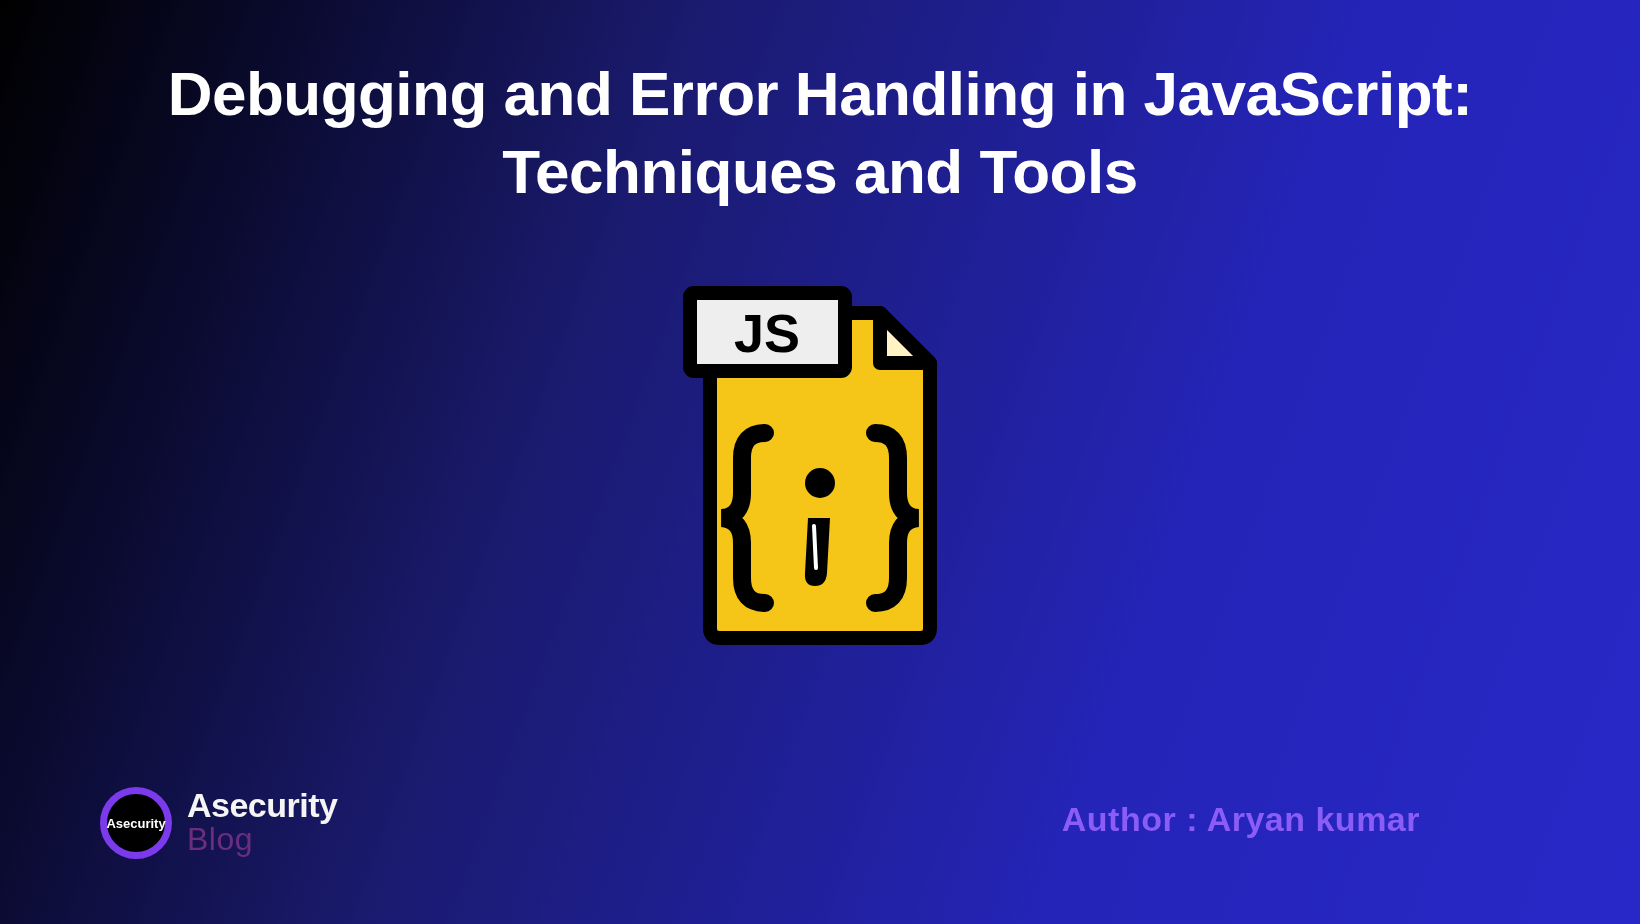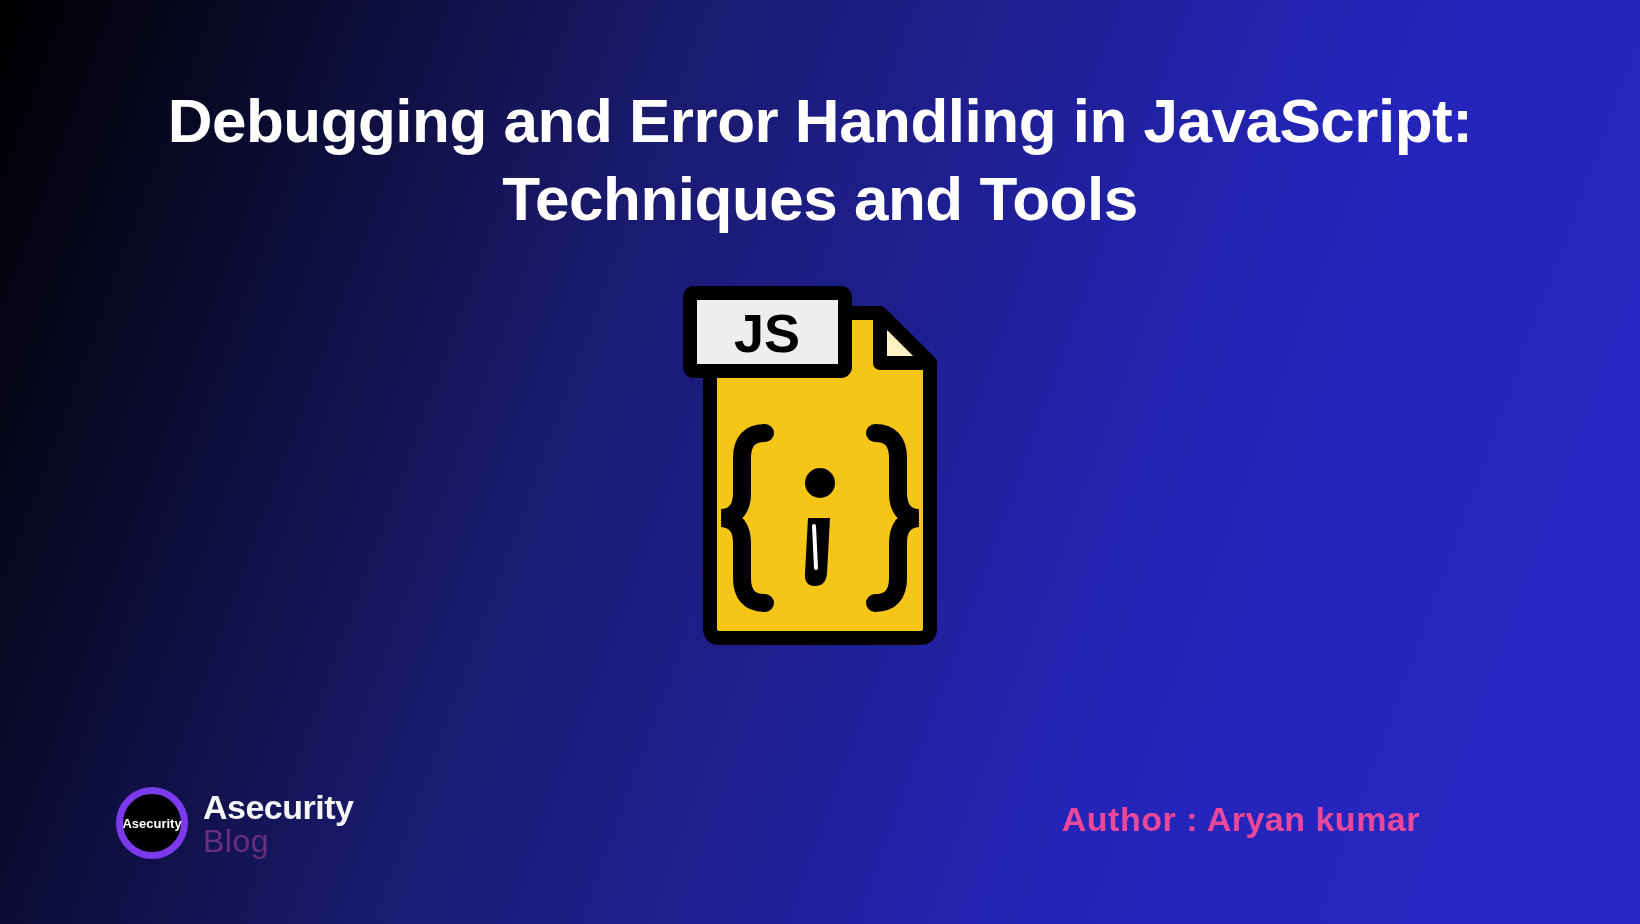--- a/index.html
+++ b/index.html
@@ -15,21 +15,21 @@
       font-family: Arial, Helvetica, sans-serif;
       position: relative;
       overflow: hidden;
     }
     
     .title {
       color: #ffffff;
       font-size: 62px;
       font-weight: 900;
       text-align: center;
-      padding-top: 82px;
+      padding-top: 55px;
       line-height: 1.25;
       letter-spacing: -0.5px;
     }
     
     .icon-container {
       position: absolute;
       left: 50%;
       transform: translateX(-50%);
       top: 268px;
     }
@@ -38,23 +38,22 @@
       width: 280px;
       height: 380px;
       position: relative;
     }
     
     .logo-section {
       position: absolute;
       bottom: 65px;
       left: 100px;
       display: flex;
-      align-items: flex-end;
+      align-items: center;
       gap: 15px;
-      margin-left: 16px;
     }
     
     .logo-circle {
       width: 72px;
       height: 72px;
       border-radius: 50%;
       background: #000000;
       border: 7px solid #7c3aed;
       display: flex;
       align-items: center;
@@ -82,21 +81,21 @@
       font-size: 32px;
       font-weight: 400;
       letter-spacing: 0.5px;
       line-height: 1.1;
     }
     
     .author {
       position: absolute;
       bottom: 85px;
       right: 220px;
-      color: #ec4899;
+      color: #8b5cf6;
       font-size: 34px;
       font-weight: 900;
       letter-spacing: 0.5px;
     }
   </style>
 </head>
 <body>
 
 <h1 class="title">Debugging and Error Handling in JavaScript: Techniques and Tools</h1>
 

